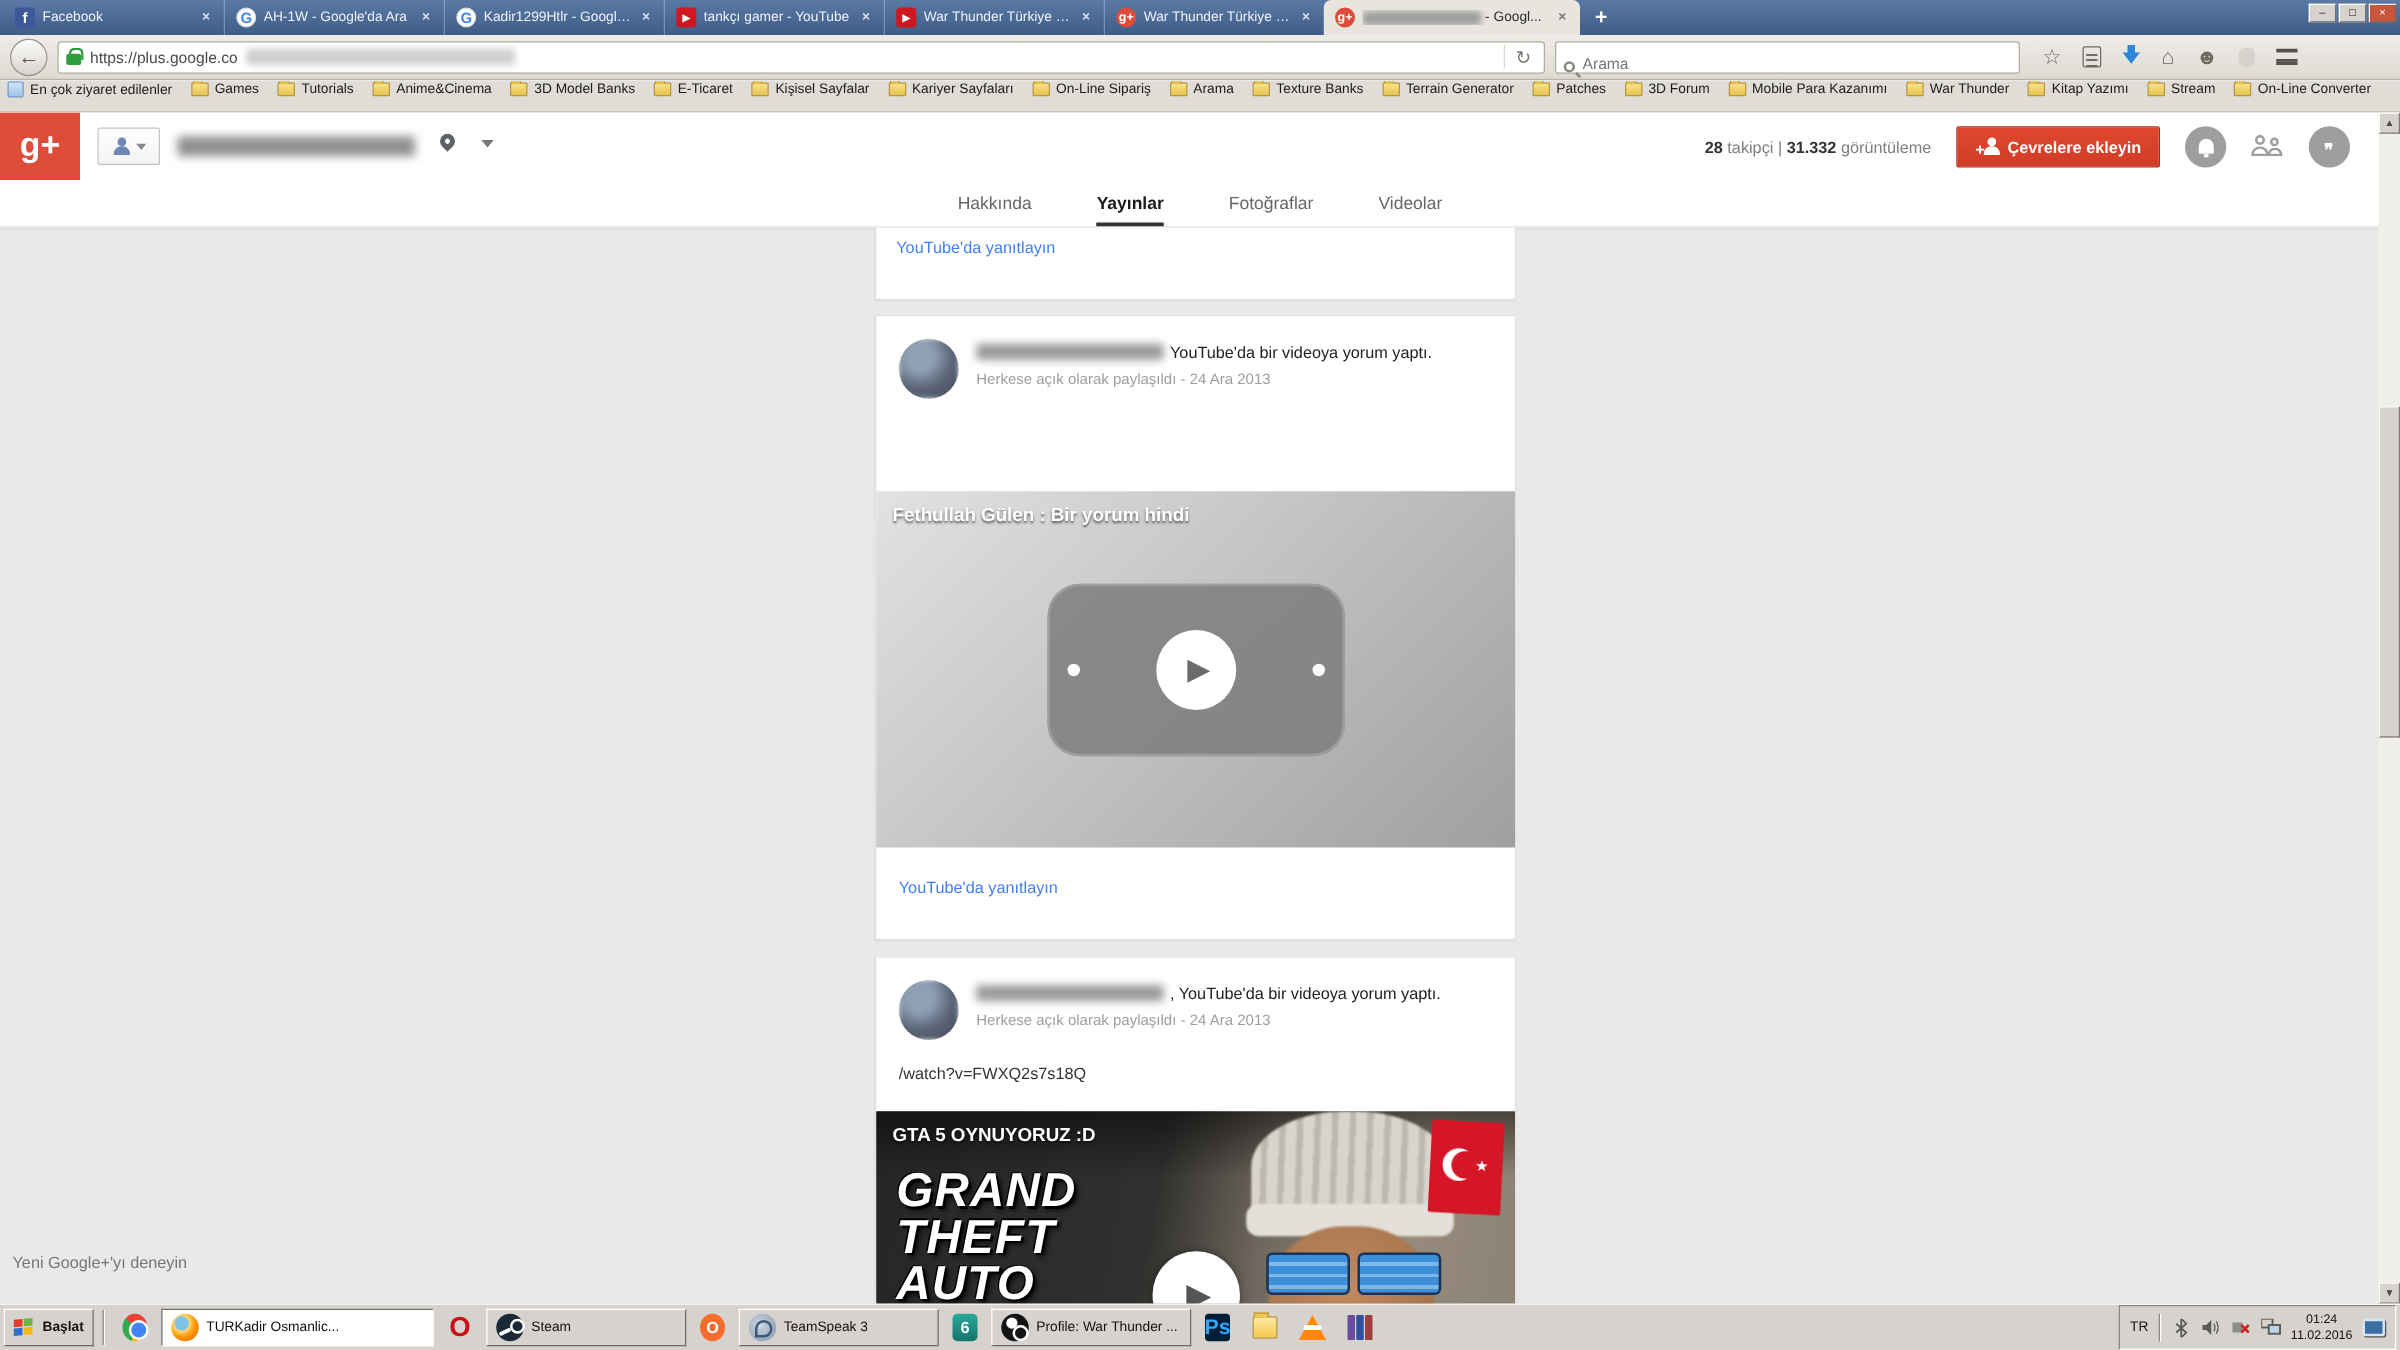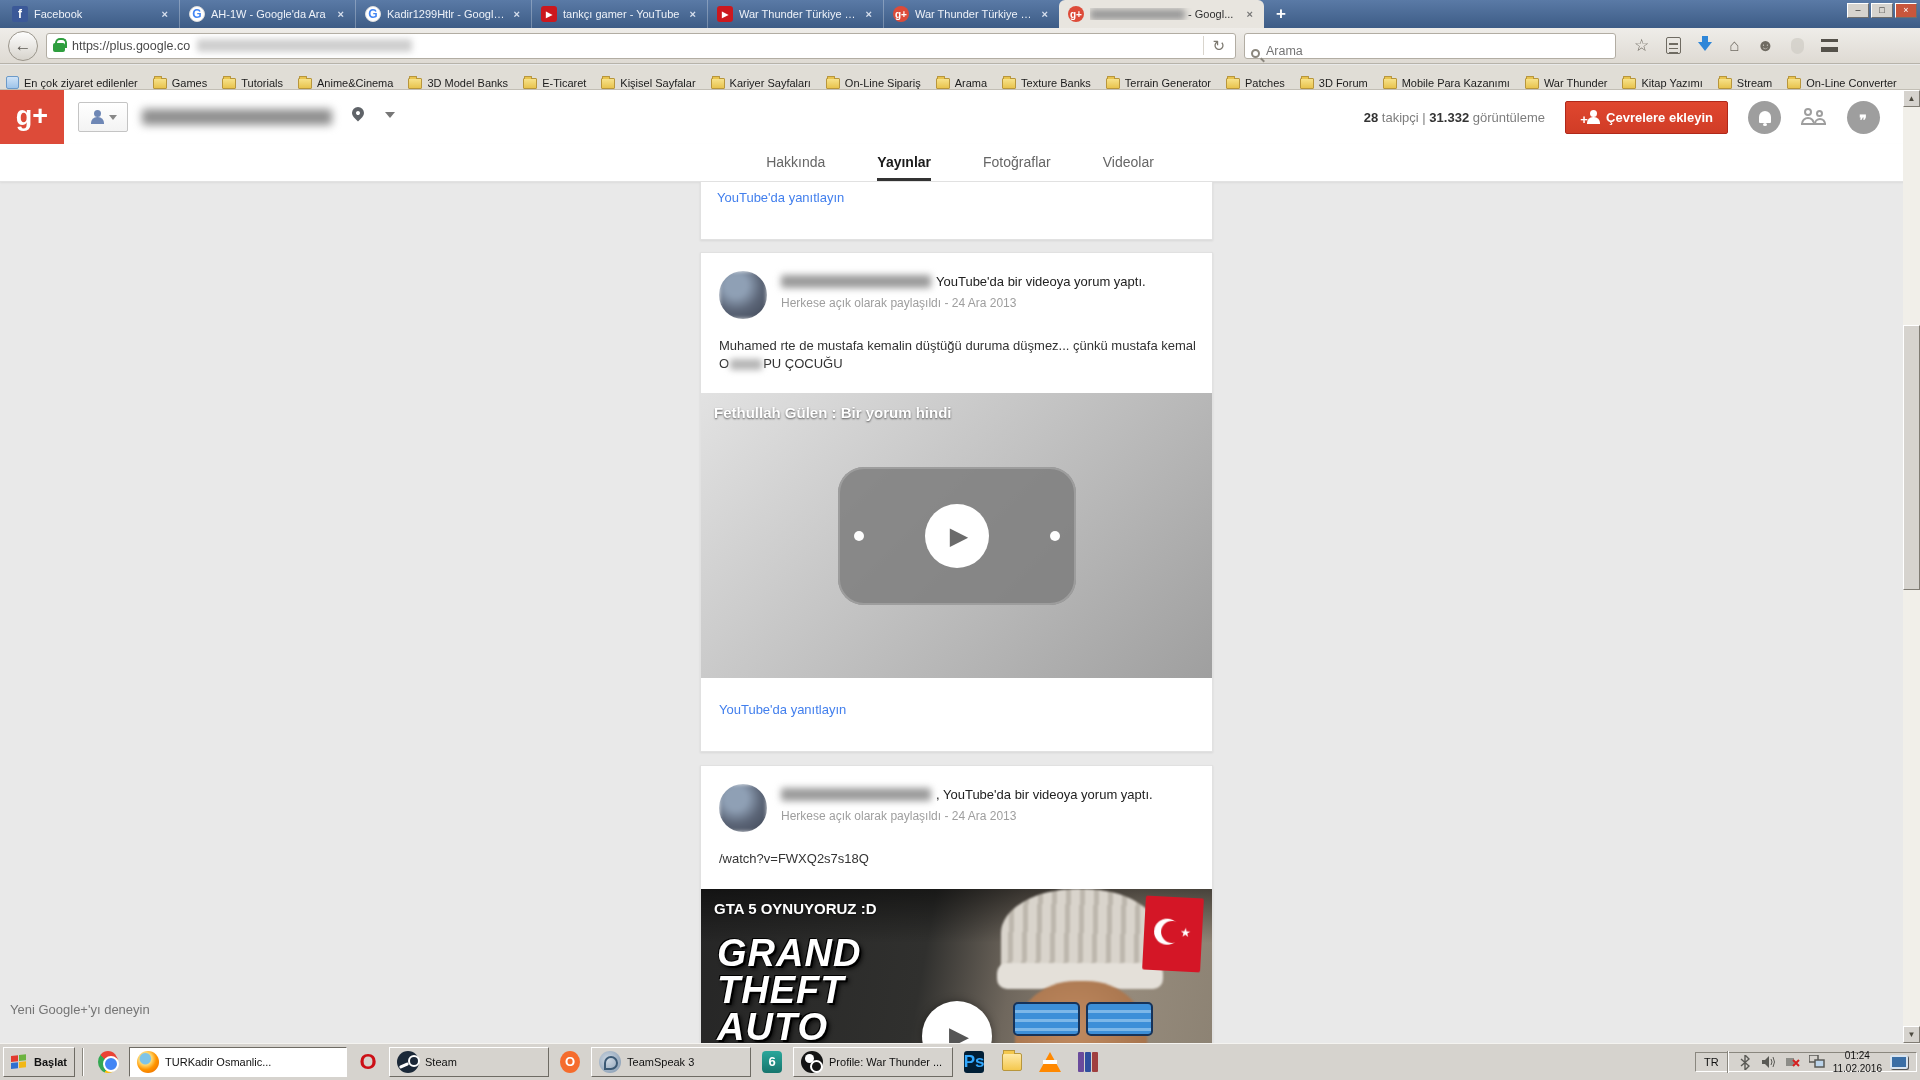--- a/index.html
+++ b/index.html
@@ -40,21 +40,21 @@
 .searchbox input{border:none;outline:none;font-size:12.5px;color:#333;width:300px;background:transparent;font-family:"Liberation Sans",sans-serif}
 .tbicons{display:flex;align-items:center;gap:17px;margin-left:10px}
 .tbi{color:#6f6b62;font-size:17px;cursor:pointer;line-height:1}
 .listico{width:15px;height:17px;border:1.5px solid #6f6b62;border-radius:2px;background:repeating-linear-gradient(#0000 0 3px,#6f6b62 3px 4.5px);background-size:9px 100%;background-position:2px 2px;background-repeat:no-repeat}
 .dlarrow{width:0;height:0;border:7px solid transparent;border-top:9px solid #2e86d8;position:relative;margin-top:8px}
 .dlarrow:before{content:"";position:absolute;left:-3px;top:-15px;width:6px;height:7px;background:#2e86d8}
 .shield{width:13px;height:16px;background:#cfccc5;border-radius:6px 6px 7px 7px;opacity:.7}
 .hamb{width:17px;height:13px;border-top:3px solid #55524b;border-bottom:3px solid #55524b;background:linear-gradient(#0000 0 5px,#55524b 5px 8px,#0000 8px);cursor:pointer}
 
 
-.bmbar{position:absolute;top:65px;left:0;right:0;height:25px;background:#e0ddd6;border-bottom:1px solid #c2beb5;display:flex;align-items:flex-end;padding:0 6px;gap:15px;overflow:hidden}
+.bmbar{position:absolute;top:65px;left:0;right:0;height:25px;background:#e0ddd6;border-bottom:1px solid #c2beb5;display:flex;align-items:flex-start;padding:0 6px;gap:15px;overflow:hidden}
 .bm{display:flex;align-items:center;gap:5px;font-size:11px;color:#1c1c1c;white-space:nowrap;cursor:pointer}
 .folder{width:14px;height:11px;background:linear-gradient(#f7e28a,#e8c34e);border:1px solid #b8963c;border-radius:1px;position:relative}
 .folder:before{content:"";position:absolute;top:-3px;left:0;width:6px;height:2px;background:#e8c34e;border:1px solid #b8963c;border-bottom:none;border-radius:1px 1px 0 0}
 .spico{width:13px;height:13px;background:linear-gradient(#cfe3f7,#9ec4ea);border:1px solid #6b9ac9;border-radius:2px}
 
 
 .viewport{position:absolute;top:90px;left:0;right:0;height:953px;background:#e9e9e9;overflow:hidden}
 
 
 .gbar{position:absolute;top:0;left:0;right:0;height:54px;background:#fff}
@@ -166,21 +166,21 @@
 .obs:before{content:"";position:absolute;left:4px;top:3px;width:9px;height:9px;border-radius:50%;background:#fff}
 .obs:after{content:"";position:absolute;left:9px;top:9px;width:9px;height:9px;border-radius:50%;background:#141414;border:2px solid #fff}
 .psicon{width:22px;height:22px;background:#001e36;border-radius:3px;color:#31a8ff;font-size:17px;font-weight:700;text-align:center;line-height:21px}
 .expfolder{width:24px;height:18px;background:linear-gradient(#ffe9a6,#f4c84e);border:1px solid #b8963c;border-radius:2px;position:relative}
 .expfolder:before{content:"";position:absolute;top:-4px;left:0;width:10px;height:3px;background:#f4c84e;border:1px solid #b8963c;border-bottom:none}
 .vlc{width:0;height:0;border-left:11px solid transparent;border-right:11px solid transparent;border-bottom:20px solid #ff8800;position:relative}
 .vlc:after{content:"";position:absolute;left:-7px;top:8px;width:14px;height:4px;background:#fff}
 .rar{display:flex;gap:1px;height:20px}
 .rar i{width:6px;height:20px;border-radius:1px}
 .rar i:nth-child(1){background:#6a4b9c}.rar i:nth-child(2){background:#2f4f9f}.rar i:nth-child(3){background:#a03f3f}
-.tray{margin-left:auto;height:20px;border:1px solid;border-color:#8a877f #fff #fff #8a877f;display:flex;align-items:center;gap:8px;padding:0 8px;background:#d6d3ce}
+.tray{margin-left:auto;height:36px;border:1px solid;border-color:#8a877f #fff #fff #8a877f;display:flex;align-items:center;gap:8px;padding:0 8px;background:#d6d3ce}
 .trlang{font-size:11px;color:#111}
 .trdiv{width:0;height:22px;border-left:1px solid #8a877f;border-right:1px solid #fff}
 .trayico{width:16px;height:16px;display:flex;align-items:center;justify-content:center}
 .clock{font-size:10px;color:#111;text-align:center;line-height:1.35}
 .deskico{width:18px;height:14px;background:#3a6ea5;border:2px solid #d8e4f0;border-radius:2px;box-shadow:1px 1px 0 #555}
 </style>
 </head>
 <body>
 
 <div class="screen">
@@ -383,24 +383,20 @@
     </div>
 
     <div class="card card1">
       <div class="pavatar">
           <i></i>
         </div>
       <div class="postline">
         <span class="nameblur"></span><span>YouTube'da bir videoya yorum yaptı.</span>
       </div>
       <div class="postmeta">Herkese açık olarak paylaşıldı - 24 Ara 2013</div>
-      <div class="postbody">
-        <span>Muhamed rte de mustafa kemalin düştüğü duruma düşmez... çünkü mustafa kemal</span><br>
-        <span>O</span><span class="censor"></span><span>PU ÇOCUĞU</span>
-      </div>
       <div class="video1">
         <span class="vtitle">Fethullah Gülen : Bir yorum hindi</span>
         <div class="playrect">
           <span class="dot dotL"></span>
           <span class="dot dotR"></span>
           <div class="playcircle">
               <span>▶</span>
             </div>
         </div>
       </div>

